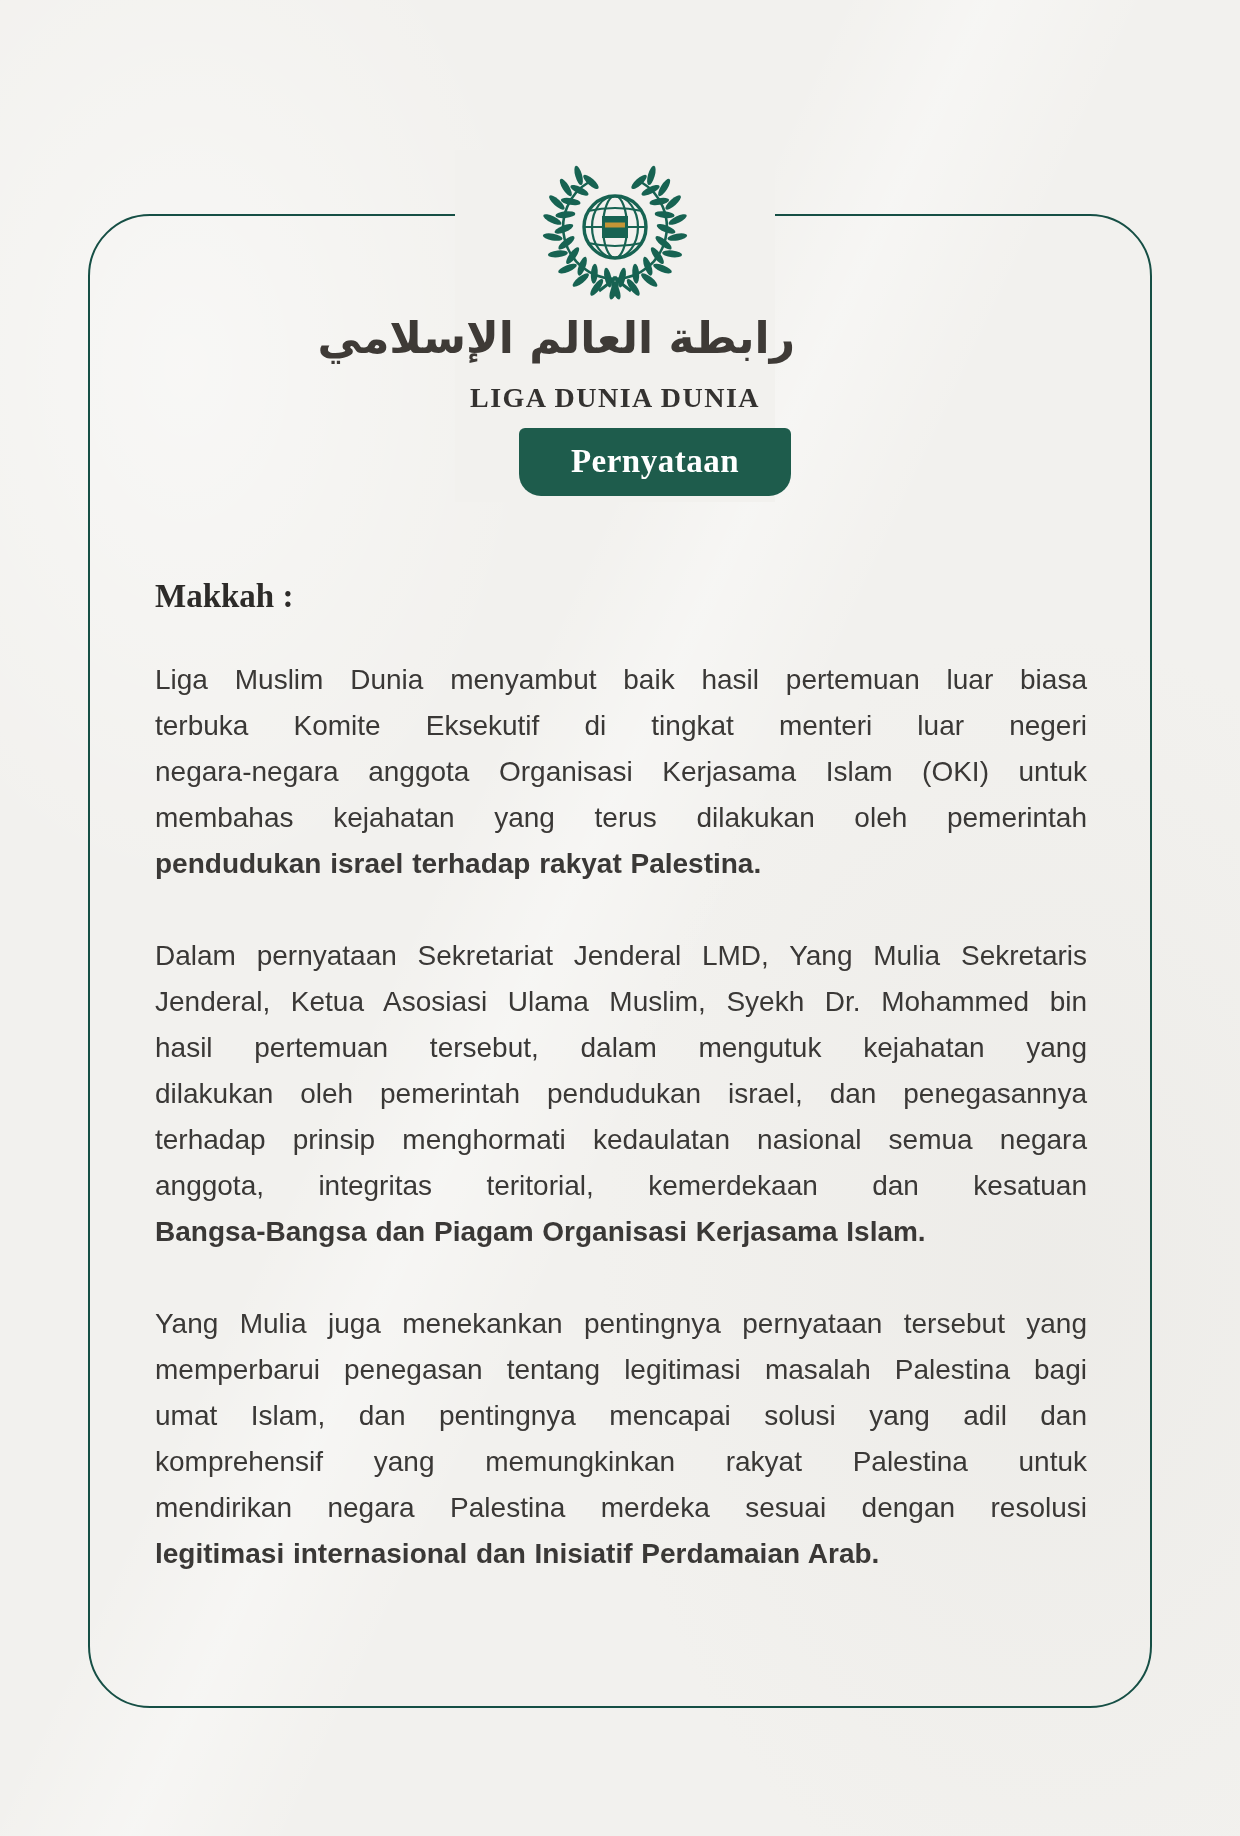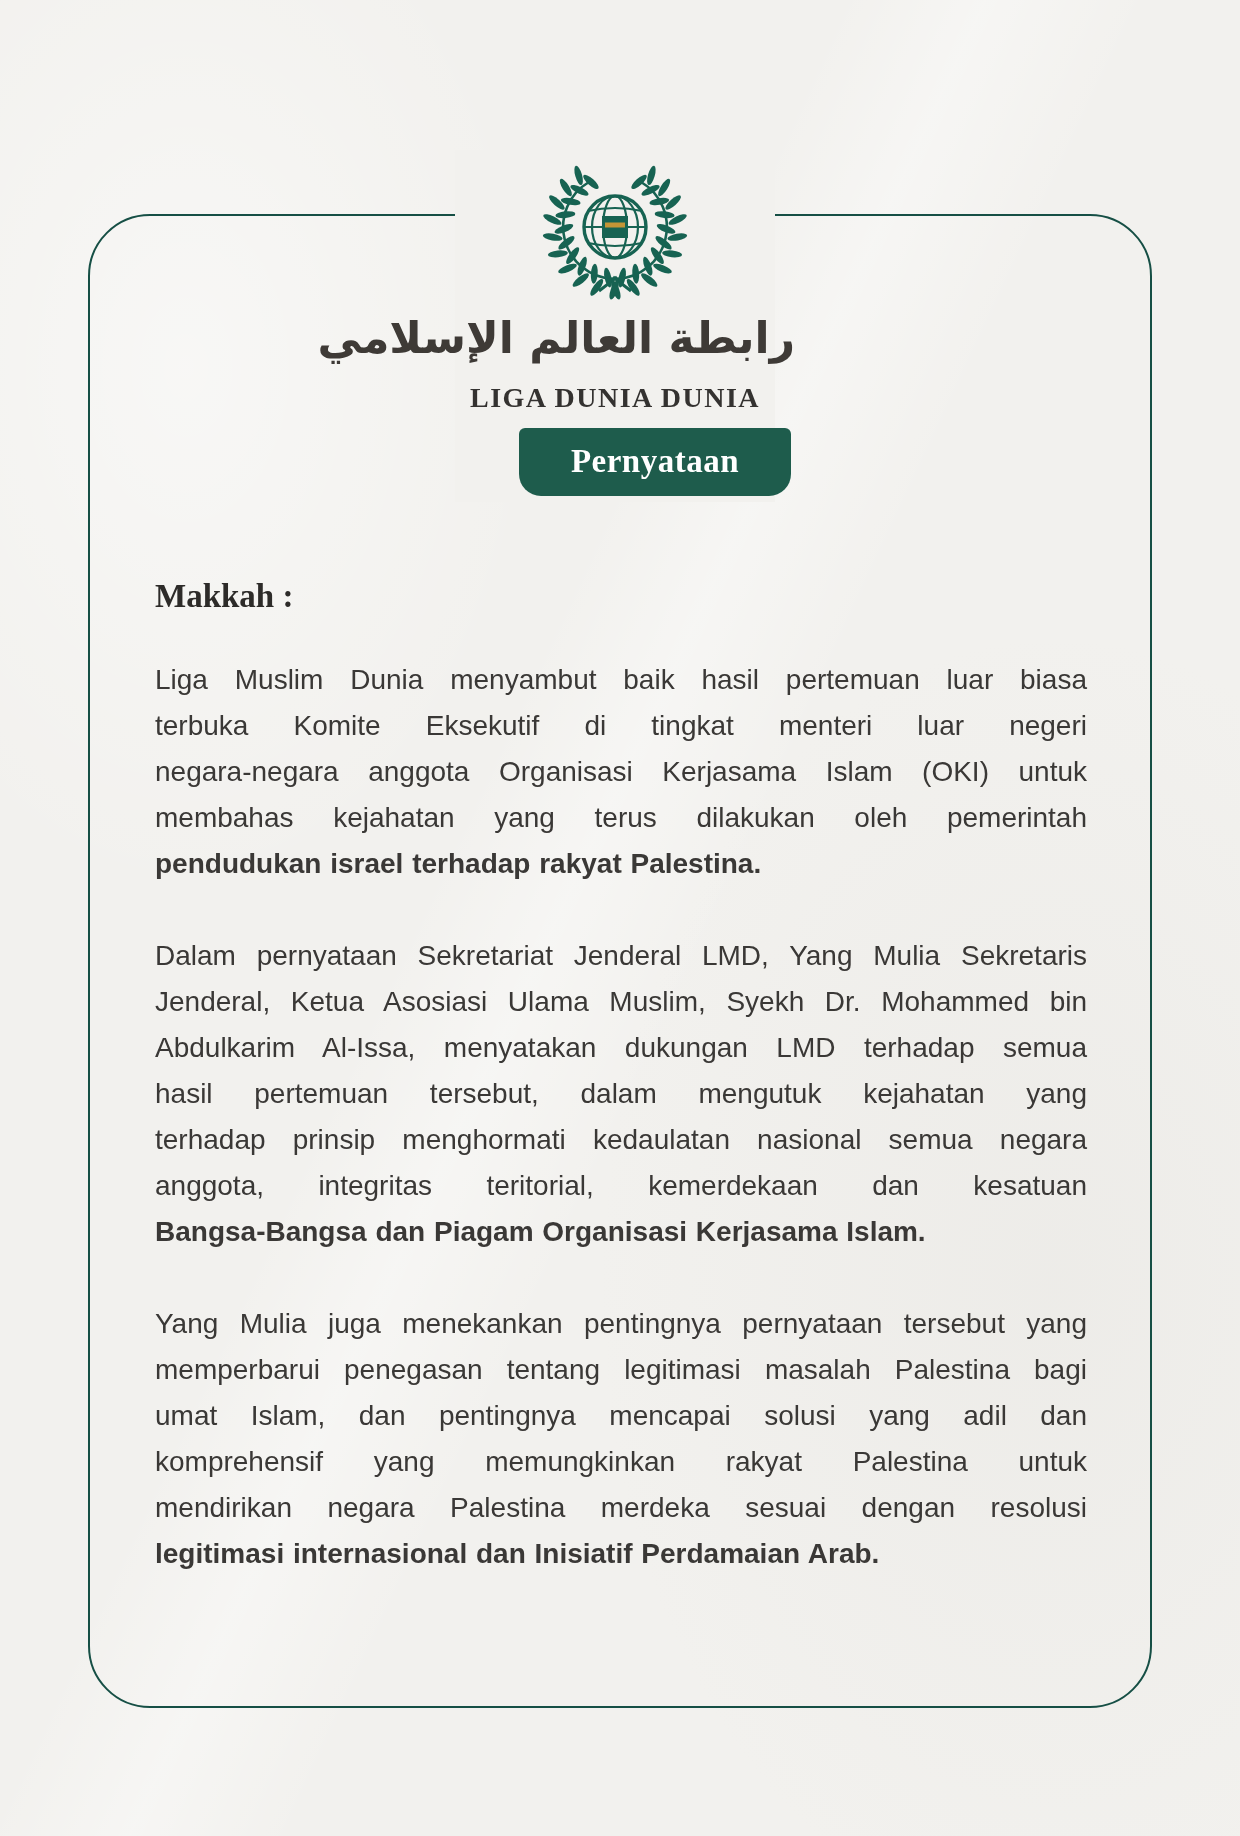--- a/index.html
+++ b/index.html
@@ -141,22 +141,22 @@
       <div class="jline">Liga Muslim Dunia menyambut baik hasil pertemuan luar biasa</div>
       <div class="jline">terbuka Komite Eksekutif di tingkat menteri luar negeri</div>
       <div class="jline">negara-negara anggota Organisasi Kerjasama Islam (OKI) untuk</div>
       <div class="jline">membahas kejahatan yang terus dilakukan oleh pemerintah</div>
       <div class="jline last">pendudukan israel terhadap rakyat Palestina.</div>
     </div>
 
   <div class="para">
       <div class="jline">Dalam pernyataan Sekretariat Jenderal LMD, Yang Mulia Sekretaris</div>
       <div class="jline">Jenderal, Ketua Asosiasi Ulama Muslim, Syekh Dr. Mohammed bin</div>
-      <div class="jline">Abdulkarim Al-Issa, menyatakan dukungan LMD terhadap semua</div>
       <div class="jline">hasil pertemuan tersebut, dalam mengutuk kejahatan yang</div>
+      <div class="jline">dilakukan oleh pemerintah pendudukan israel, dan penegasannya</div>
       <div class="jline">terhadap prinsip menghormati kedaulatan nasional semua negara</div>
       <div class="jline">anggota, integritas teritorial, kemerdekaan dan kesatuan</div>
       <div class="jline last">Bangsa-Bangsa dan Piagam Organisasi Kerjasama Islam.</div>
     </div>
 
   <div class="para">
       <div class="jline">Yang Mulia juga menekankan pentingnya pernyataan tersebut yang</div>
       <div class="jline">memperbarui penegasan tentang legitimasi masalah Palestina bagi</div>
       <div class="jline">umat Islam, dan pentingnya mencapai solusi yang adil dan</div>
       <div class="jline">komprehensif yang memungkinkan rakyat Palestina untuk</div>

